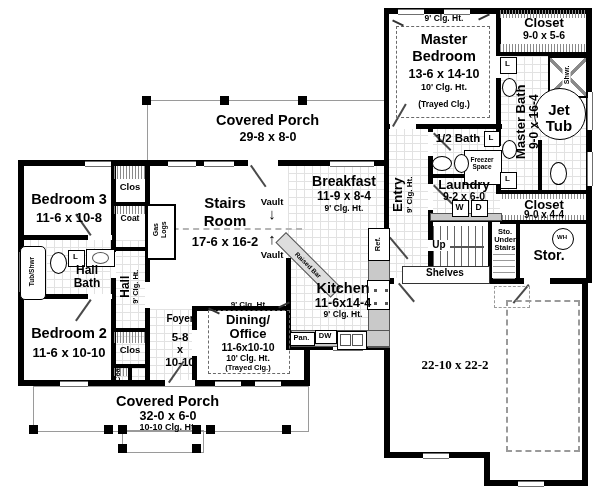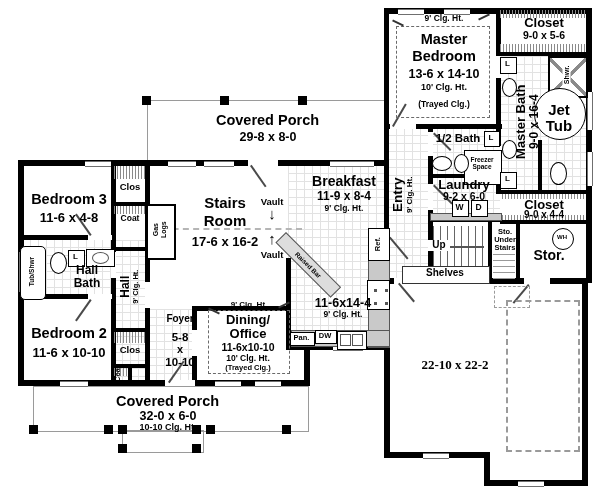--- a/index.html
+++ b/index.html
@@ -285,35 +285,36 @@
     <span style="display:block;">Sto.</span>
     <span style="display:block;">Under</span>
     <span style="display:block;">Stairs</span>
   </div>
   <div class="lbl" style="left:518px;top:248px;width:62px;font-size:14px;">Stor.</div>
 
   <div class="lbl" style="left:294px;top:174px;width:100px;font-size:14px;">Breakfast</div>
   <div class="lbl" style="left:298px;top:190px;width:92px;font-size:12px;">11-9 x 8-4</div>
   <div class="lbl" style="left:304px;top:204px;width:80px;font-size:8.5px;">9' Clg. Ht.</div>
 
+  <div class="lbl" style="left:293px;top:281px;width:100px;font-size:14.5px;">Kitchen</div>
   <div class="lbl" style="left:293px;top:297px;width:100px;font-size:12.5px;">11-6x14-4</div>
   <div class="lbl" style="left:301px;top:310px;width:84px;font-size:8.5px;">9' Clg. Ht.</div>
 
   <div class="lbl" style="left:392px;top:358px;width:126px;font-size:13px;font-family:Liberation Serif, serif;">22-10 x 22-2</div>
 
   <div class="lbl" style="left:180px;top:195px;width:90px;font-size:15px;">Stairs</div>
   <div class="lbl" style="left:180px;top:213px;width:90px;font-size:15px;">Room</div>
   <div class="lbl" style="left:172px;top:235px;width:106px;font-size:13px;">17-6 x 16-2</div>
   <div class="lbl" style="left:246px;top:197px;width:52px;font-size:9.5px;">Vault</div>
   <div class="lbl" style="left:258px;top:206px;width:28px;font-size:15px;">↓</div>
   <div class="lbl" style="left:258px;top:231px;width:28px;font-size:15px;">↑</div>
   <div class="lbl" style="left:246px;top:250px;width:52px;font-size:9.5px;">Vault</div>
 
   <div class="lbl" style="left:22px;top:192px;width:94px;font-size:14.5px;">Bedroom 3</div>
-  <div class="lbl" style="left:20px;top:211px;width:98px;font-size:13px;">11-6 x 4-8</div>
+  <div class="lbl" style="left:20px;top:211px;width:98px;font-size:13px;">11-6 x 10-8</div>
   <div class="lbl" style="left:22px;top:326px;width:94px;font-size:14.5px;">Bedroom 2</div>
   <div class="lbl" style="left:18px;top:346px;width:102px;font-size:13px;">11-6 x 10-10</div>
 
   <div class="lbl" style="left:58px;top:264px;width:58px;font-size:12px;">
     <span style="display:block;">Hall</span>
     <span style="display:block;">Bath</span>
   </div>
   <div class="rotw" style="left:80px;top:237px;width:100px;height:100px;">
     <div class="roti">
       <span style="display:block;font-size:12px;">Hall</span>

